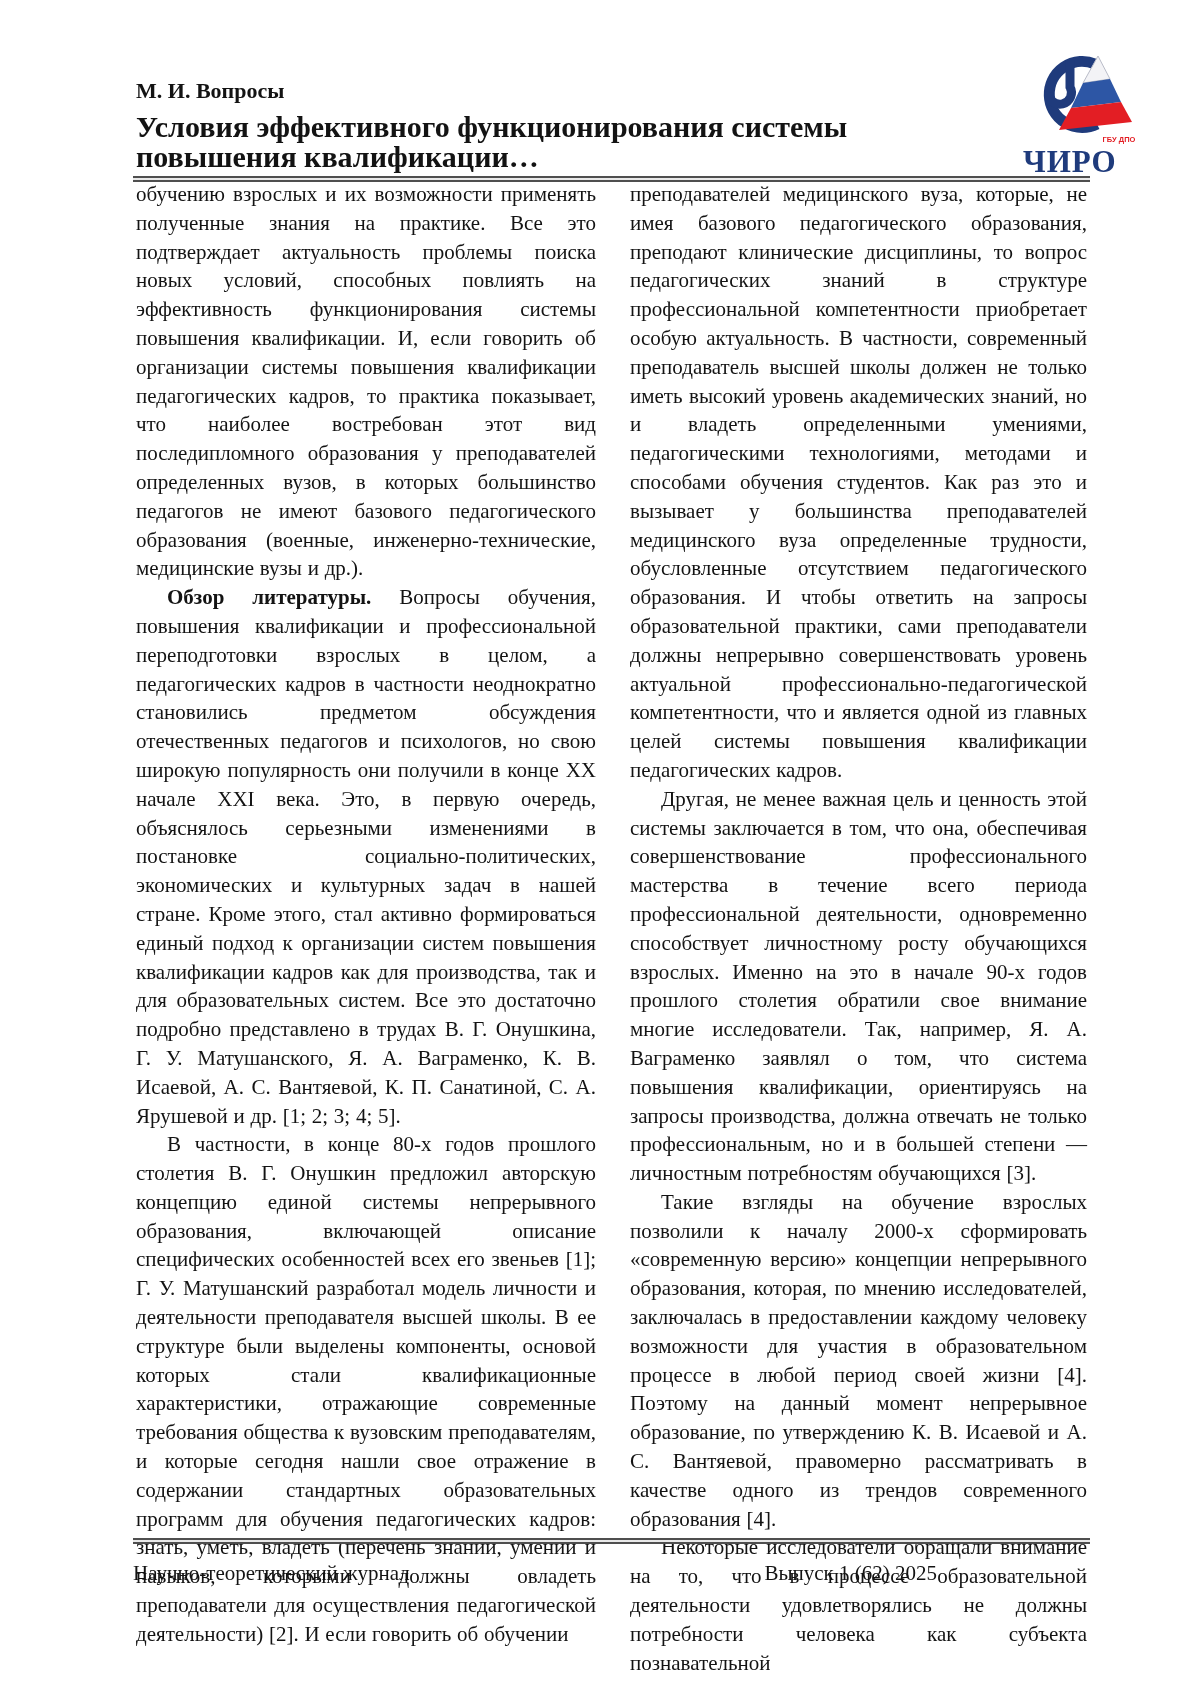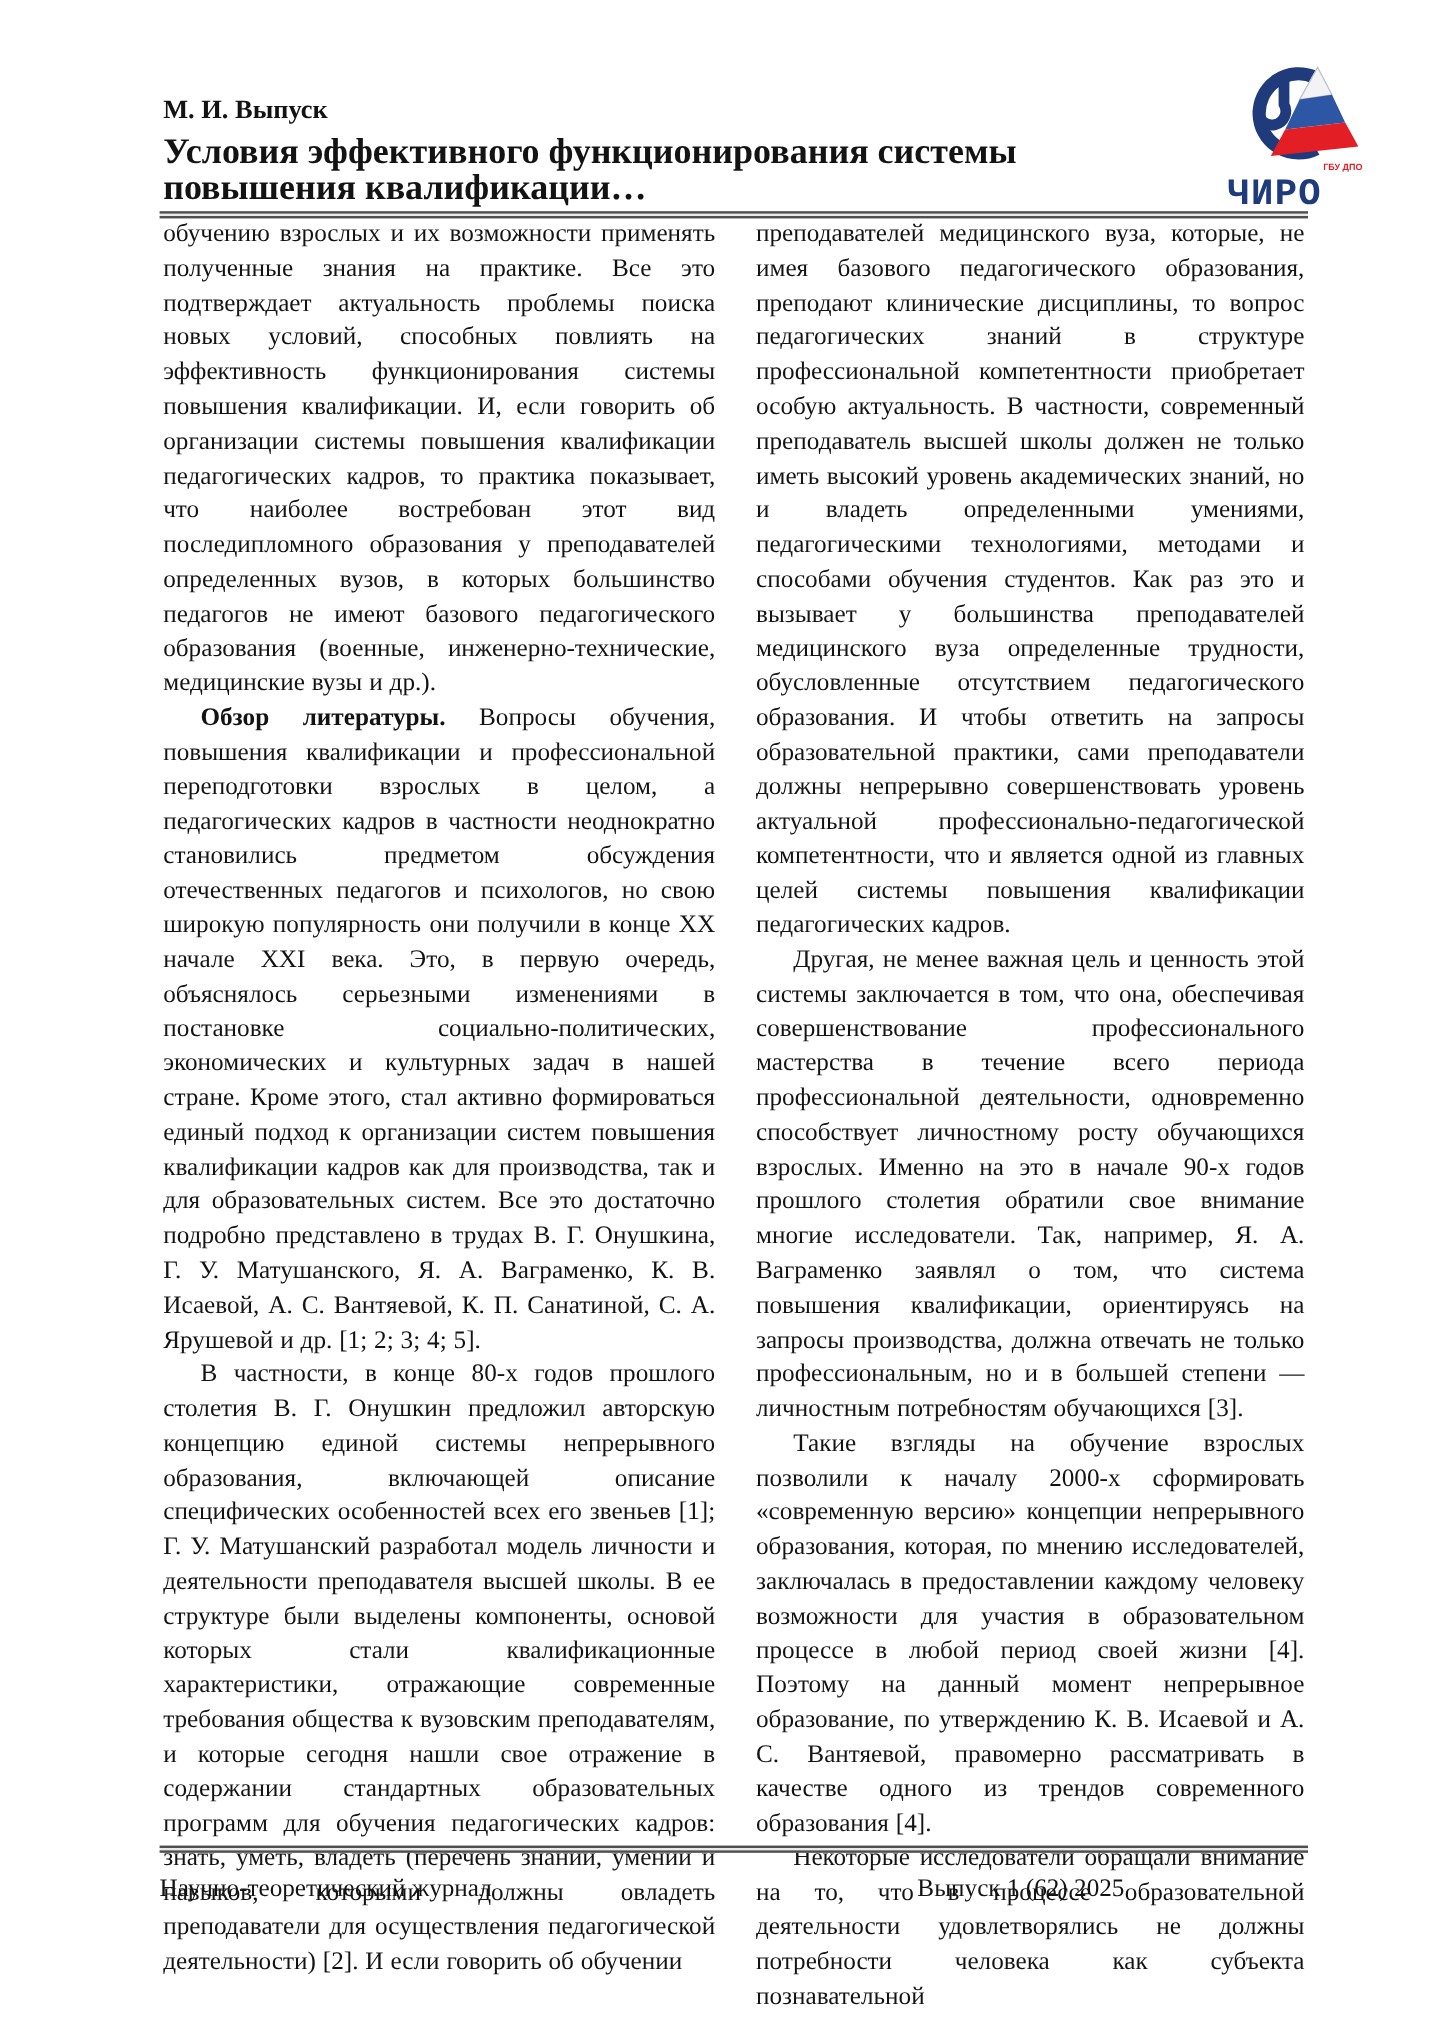--- a/index.html
+++ b/index.html
@@ -9,21 +9,21 @@
     position:relative; width:1200px; height:1697px; background:#ffffff;
     font-family:"Liberation Serif","DejaVu Serif",serif; color:#131313;
     overflow:hidden;
   }
   .running-head { position:absolute; left:136px; top:76px; width:840px; }
   .author { font-weight:bold; font-size:22px; line-height:30px; }
   .running-title { font-weight:bold; font-size:30px; line-height:30px; margin-top:6px; }
 
   .logo { position:absolute; left:1023px; top:50px; width:132px; text-align:left; }
   .logo-acronym {
-    font-family:Liberation Mono, monospace; font-weight:bold;
+    font-family:Liberation Serif, serif; font-weight:bold;
     color:#1f3b7c; font-size:31px; line-height:1.0; letter-spacing:1px; margin-top:-4px;
   }
 
   .rule {
     position:absolute; left:133px; width:957px; height:6px;
     border-top:2px solid #4f4f4f; border-bottom:2px solid #4f4f4f; background:#e9e9e9;
   }
   .rule-header { top:176px; }
   .rule-footer { top:1538px; }
 
@@ -43,21 +43,21 @@
   .footer-journal { flex:1; text-align:left; }
   .footer-page    { flex:1; text-align:center; }
   .footer-issue   { flex:1; text-align:center; }
 </style>
 </head>
 <body>
 
 <div class="page">
 
   <div class="running-head">
-    <div class="author">М. И. Выпуск</div>
+    <div class="author">М. И. Вопросы</div>
     <div class="running-title">Условия эффективного функционирования системы повышения квалификации…</div>
   </div>
 
   <div class="logo">
     <svg viewBox="0 0 125 96" width="125" height="96" xmlns="http://www.w3.org/2000/svg">
 
       <path d="M 72 14 A 33 33 0 1 0 74 74" fill="none" stroke="#1f3b7c" stroke-width="11"></path>
 
       <path d="M 47 10 L 47 37 A 11.5 11.5 0 1 1 25.5 42" fill="none" stroke="#1f3b7c" stroke-width="9"></path>
 

